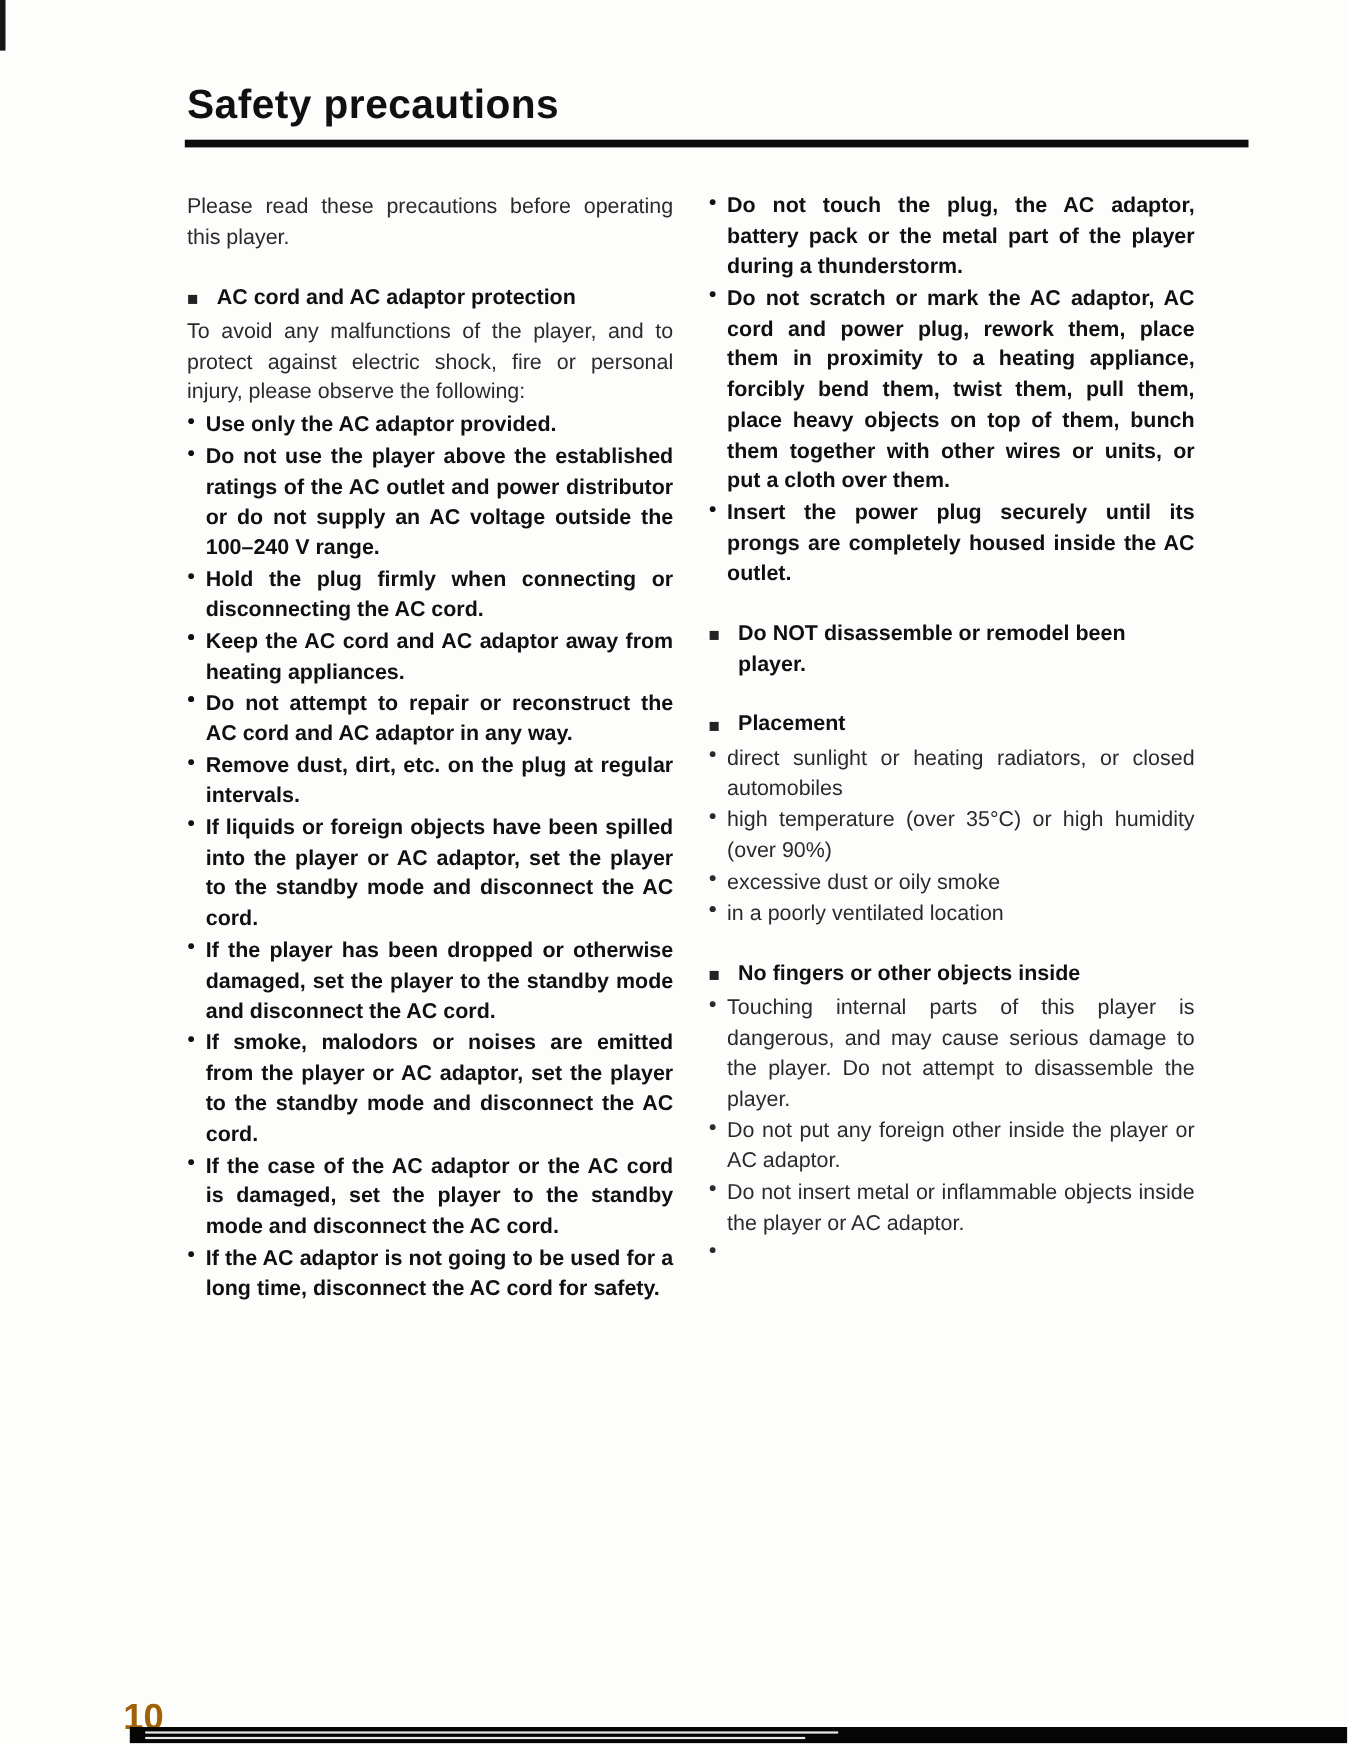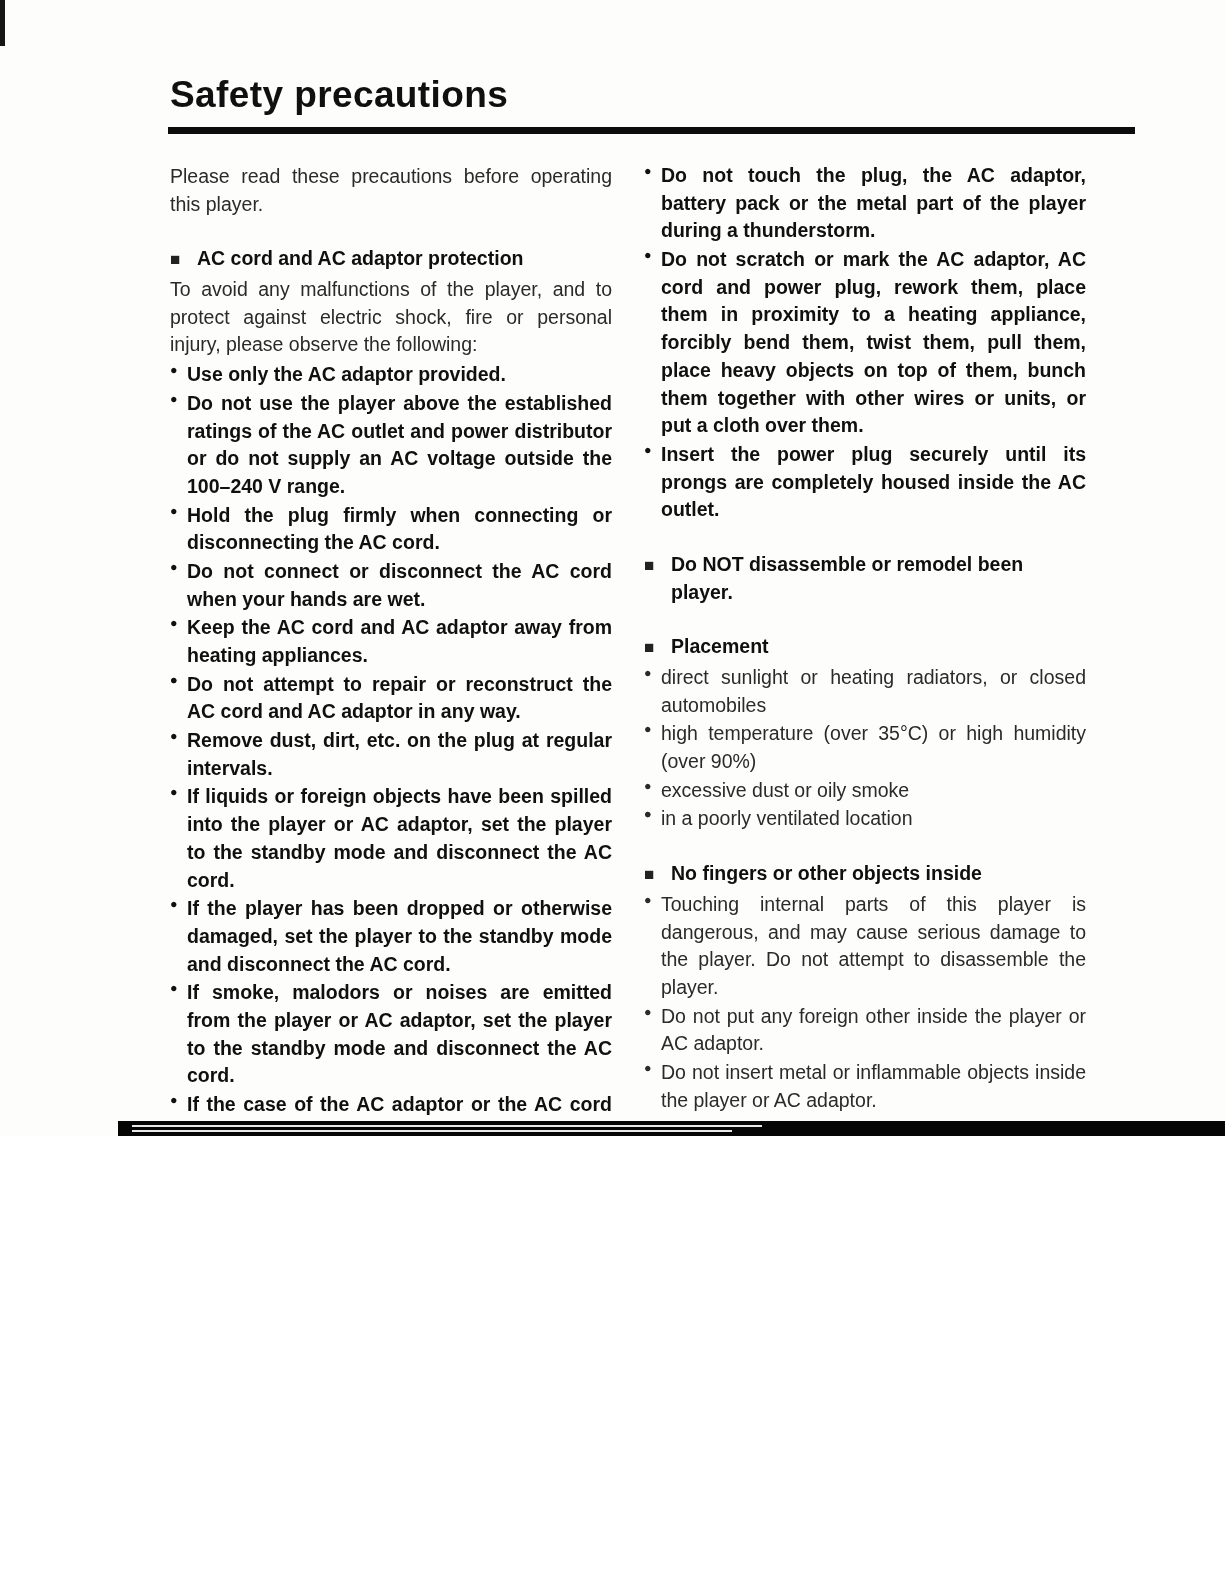--- a/index.html
+++ b/index.html
@@ -2,21 +2,21 @@
 <html><head>
 <meta charset="utf-8">
 <style>
   * { margin: 0; padding: 0; box-sizing: border-box; }
   html, body { background: #ffffff; }
   body { width: 1225px; }
 
   .page {
     position: relative;
     width: 1225px;
-    height: 1136px;
+    height: 1585px;
     background: #fdfdfc;
     font-family: "Liberation Sans", sans-serif;
     color: #1e1e1e;
     overflow: hidden;
   }
 
   .title {
     position: absolute;
     left: 170px;
     top: 74px;
@@ -31,21 +31,21 @@
     left: 168px;
     top: 127px;
     width: 967px;
     height: 7px;
     background: #0c0c0c;
   }
 
   .content {
     position: absolute;
     left: 170px;
-    top: 160px;
+    top: 172px;
     width: 930px;
     display: flex;
     gap: 32px;
   }
 
   .column {
     width: 442px;
     font-size: 19.5px;
     line-height: 1.42;
     text-align: justify;
@@ -81,25 +81,24 @@
   .bullet .dot {
     position: absolute;
     left: 0;
     top: 1px;
     font-size: 12.5px;
   }
 
   .page-number {
     position: absolute;
     left: 112px;
-    top: 1404px;
+    top: 1542px;
     font-size: 33px;
     font-weight: bold;
-    font-style: italic;
-    color: #a21caf;
+    color: #a16207;
   }
 
   .corner-mark {
     position: absolute;
     left: 0;
     top: 0;
     width: 5px;
     height: 46px;
     background: #161616;
   }
@@ -133,21 +132,21 @@
 
   <div class="content">
     <div class="column">
         <div class="para">Please read these precautions before operating this player.</div>
         <div class="heading"><span class="sq">■</span><span>AC cord and AC adaptor protection</span></div>
         <div class="para">To avoid any malfunctions of the player, and to protect against electric shock, fire or personal injury, please observe the following:</div>
         <div class="bullets bold">
           <div class="bullet"><span class="dot">●</span><span>Use only the AC adaptor provided.</span></div>
           <div class="bullet"><span class="dot">●</span><span>Do not use the player above the established ratings of the AC outlet and power distributor or do not supply an AC voltage outside the 100–240 V range.</span></div>
           <div class="bullet"><span class="dot">●</span><span>Hold the plug firmly when connecting or disconnecting the AC cord.</span></div>
-          <div class="bullet"><span class="dot">●</span><span>Do not connect or disconnect the AC cord when your hands are wet.</span></div>
+          <div class="bullet"><span class="dot">●</span></div>
           <div class="bullet"><span class="dot">●</span><span>Keep the AC cord and AC adaptor away from heating appliances.</span></div>
           <div class="bullet"><span class="dot">●</span></div>
           <div class="bullet"><span class="dot">●</span><span>Do not attempt to repair or reconstruct the AC cord and AC adaptor in any way.</span></div>
           <div class="bullet"><span class="dot">●</span><span>Remove dust, dirt, etc. on the plug at regular intervals.</span></div>
           <div class="bullet"><span class="dot">●</span><span>If liquids or foreign objects have been spilled into the player or AC adaptor, set the player to the standby mode and disconnect the AC cord.</span></div>
           <div class="bullet"><span class="dot">●</span><span>If the player has been dropped or otherwise damaged, set the player to the standby mode and disconnect the AC cord.</span></div>
           <div class="bullet"><span class="dot">●</span><span>If smoke, malodors or noises are emitted from the player or AC adaptor, set the player to the standby mode and disconnect the AC cord.</span></div>
           <div class="bullet"><span class="dot">●</span><span>If the case of the AC adaptor or the AC cord is damaged, set the player to the standby mode and disconnect the AC cord.</span></div>
           <div class="bullet"><span class="dot">●</span><span>If the AC adaptor is not going to be used for a long time, disconnect the AC cord for safety.</span></div>
         </div>

